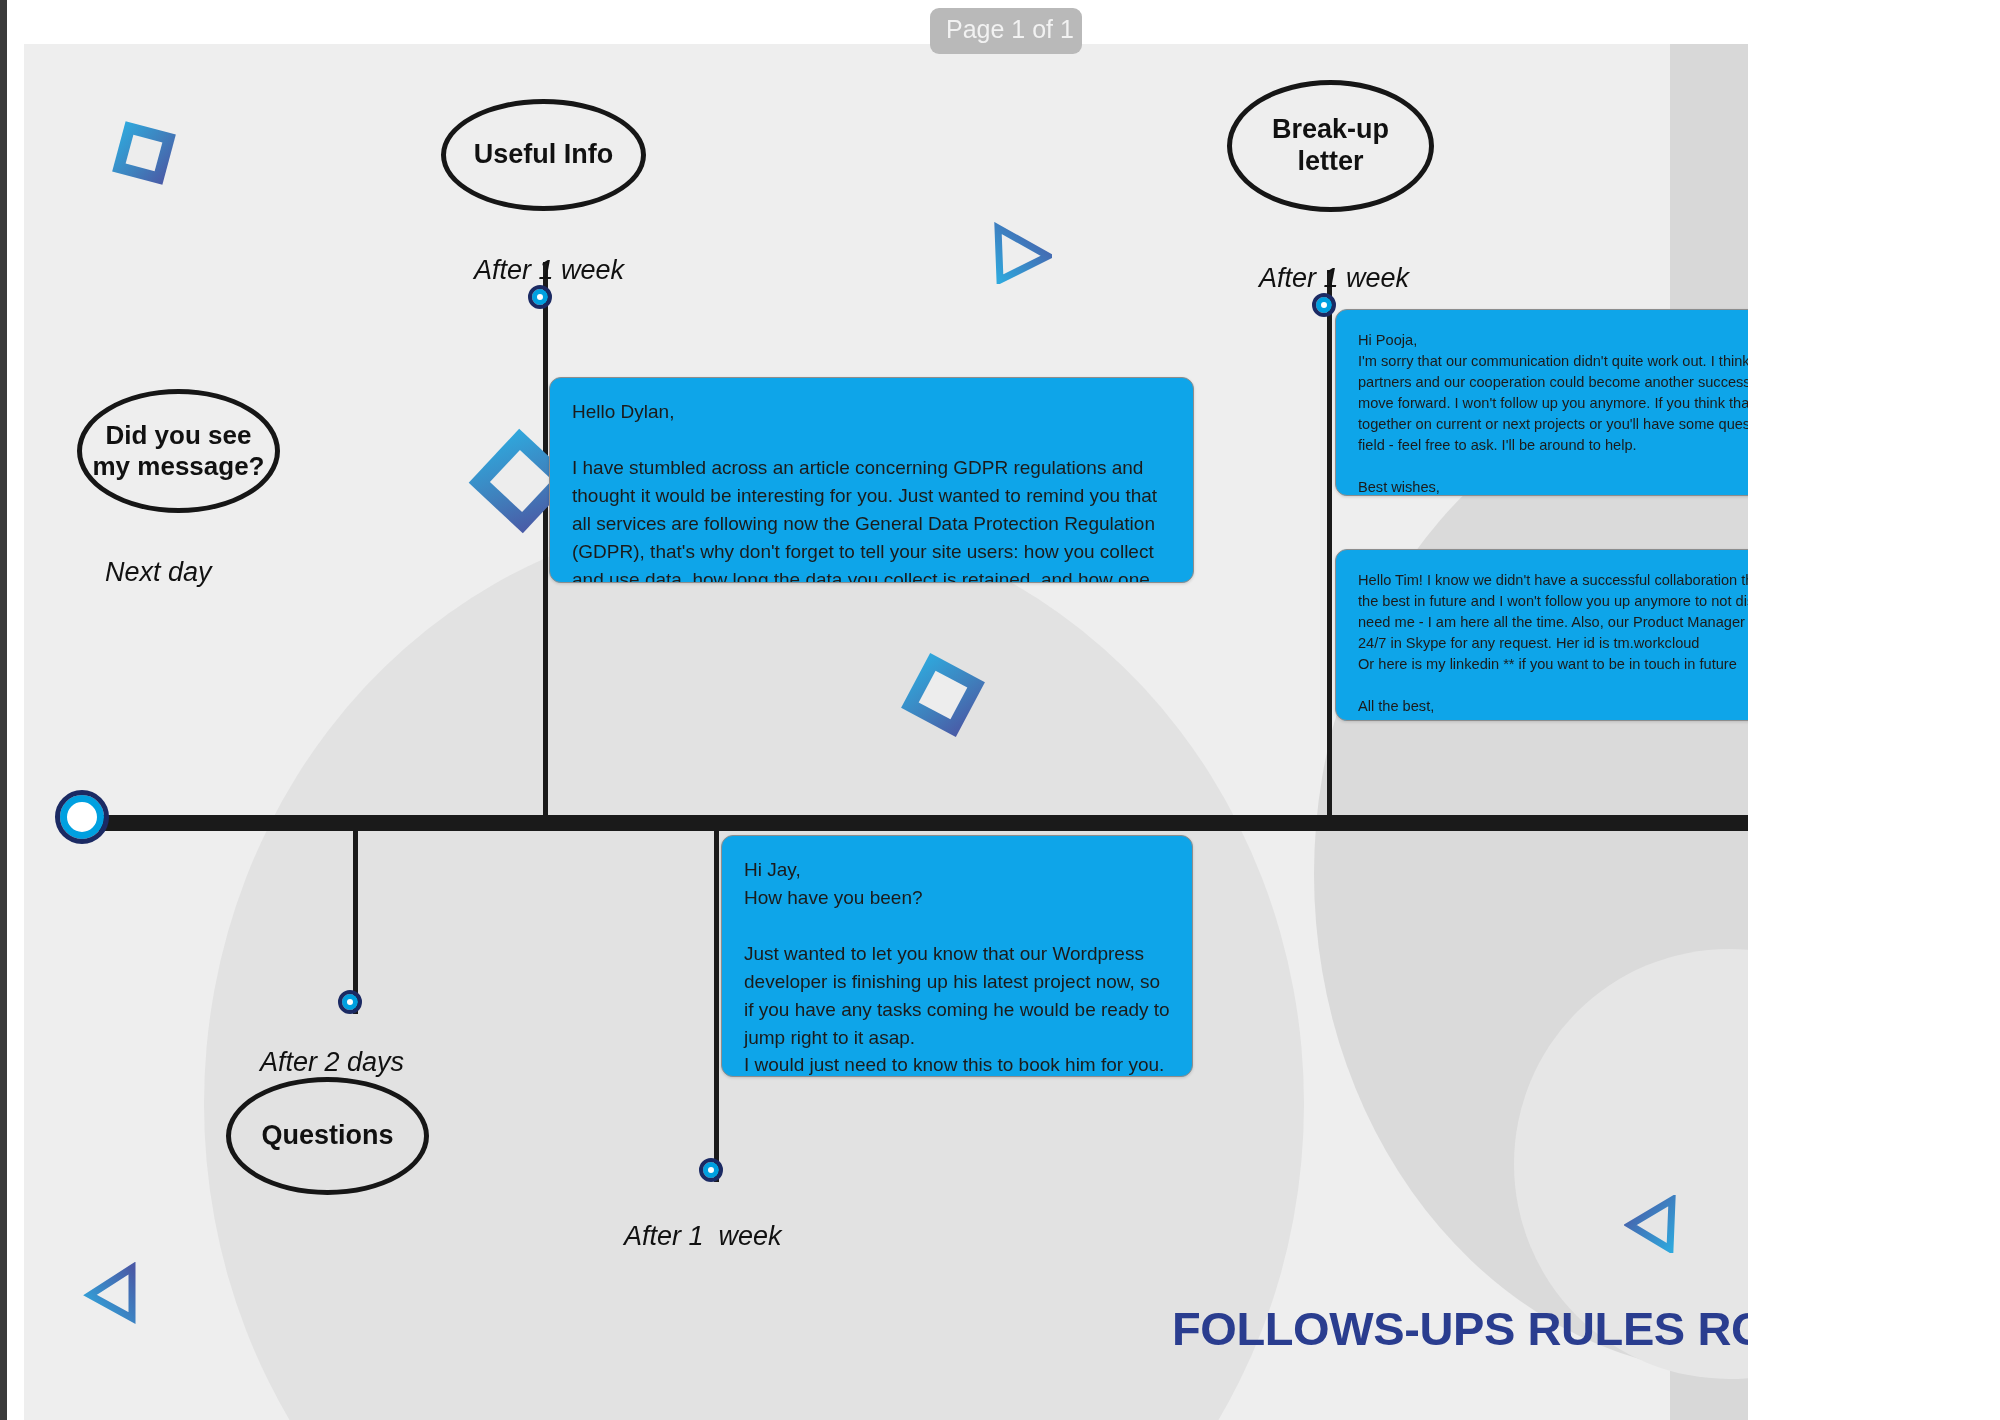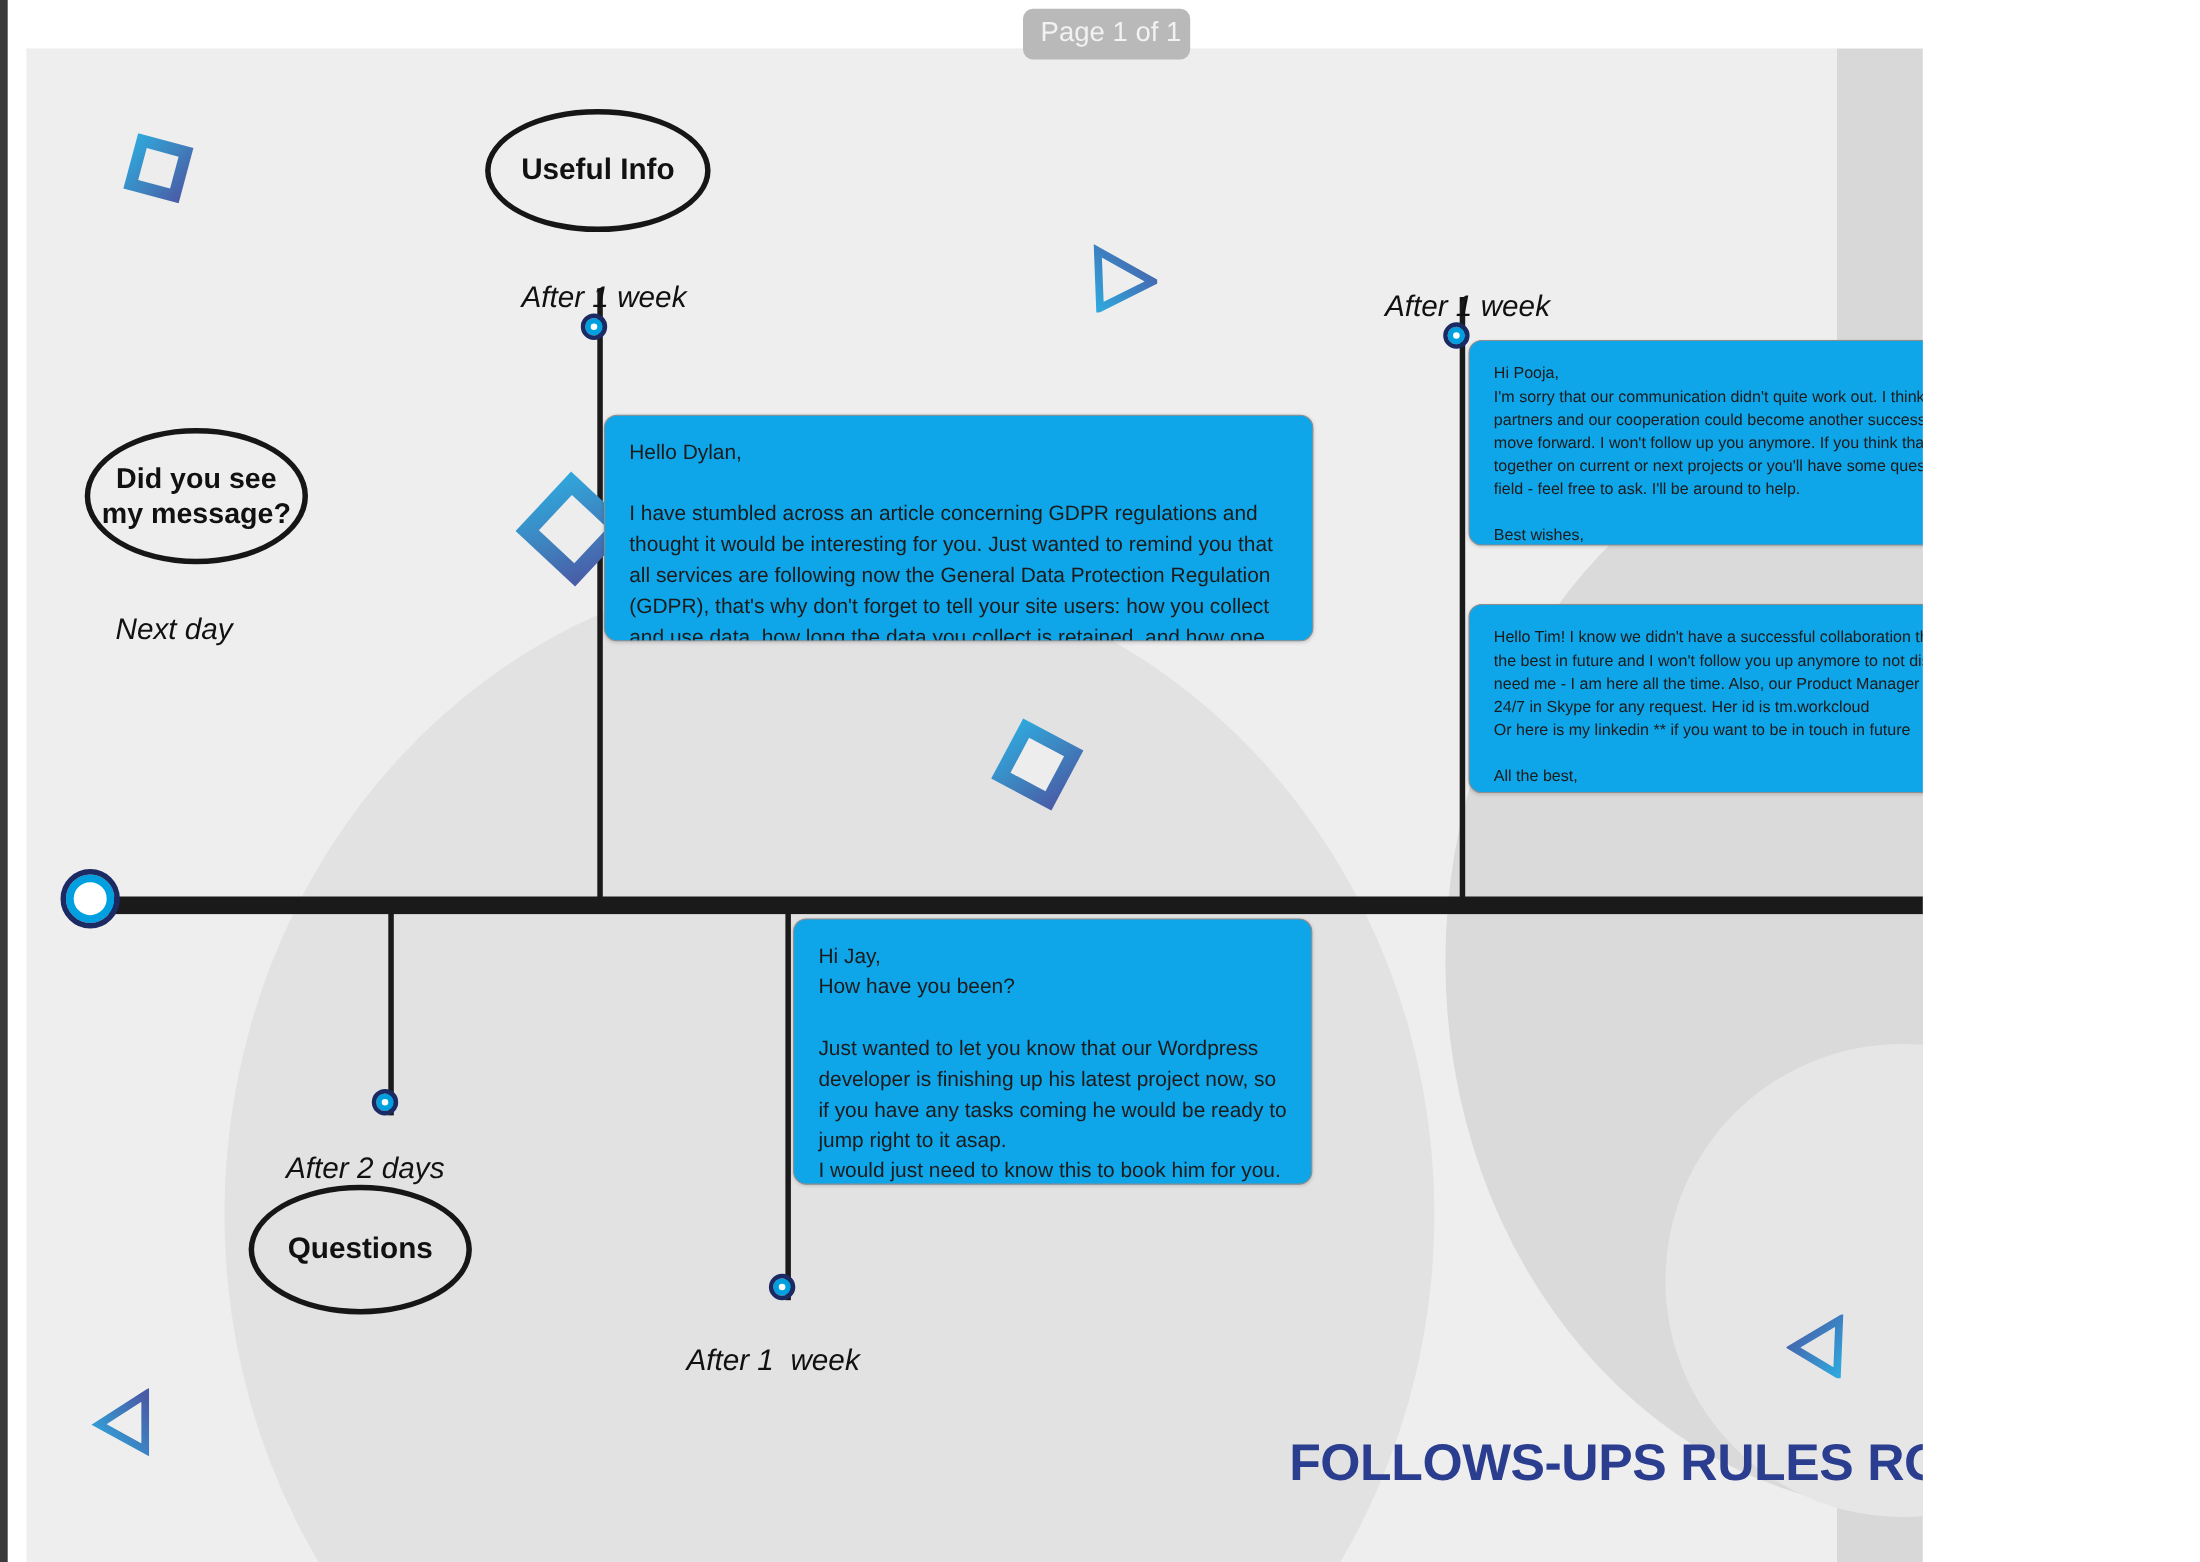--- a/index.html
+++ b/index.html
@@ -249,20 +249,24 @@
     <div class="node node-small" style="left:508px;top:245px;"></div>
     <div class="node node-small" style="left:1292px;top:253px;"></div>
     <div class="node node-small" style="left:318px;top:950px;"></div>
     <div class="node node-small" style="left:679px;top:1118px;"></div>
 
     <div class="ellipse" style="left:417px;top:55px;width:205px;height:112px;font-size:27px;">
       <span style="white-space:pre-line;">Useful Info</span>
     </div>
     <div class="cadence" style="left:450px;top:211px;">After 1 week</div>
 
+    <div class="ellipse" style="left:1203px;top:36px;width:207px;height:132px;font-size:27px;">
+      <span style="white-space:pre-line;">Break-up
+letter</span>
+    </div>
     <div class="cadence" style="left:1235px;top:219px;">After 1 week</div>
 
     <div class="ellipse" style="left:53px;top:345px;width:203px;height:124px;font-size:26px;">
       <span style="white-space:pre-line;">Did you see
 my message?</span>
     </div>
     <div class="cadence" style="left:81px;top:513px;">Next day</div>
 
     <div class="cadence" style="left:236px;top:1003px;">After 2 days</div>
     <div class="ellipse" style="left:202px;top:1033px;width:203px;height:118px;font-size:27px;">

